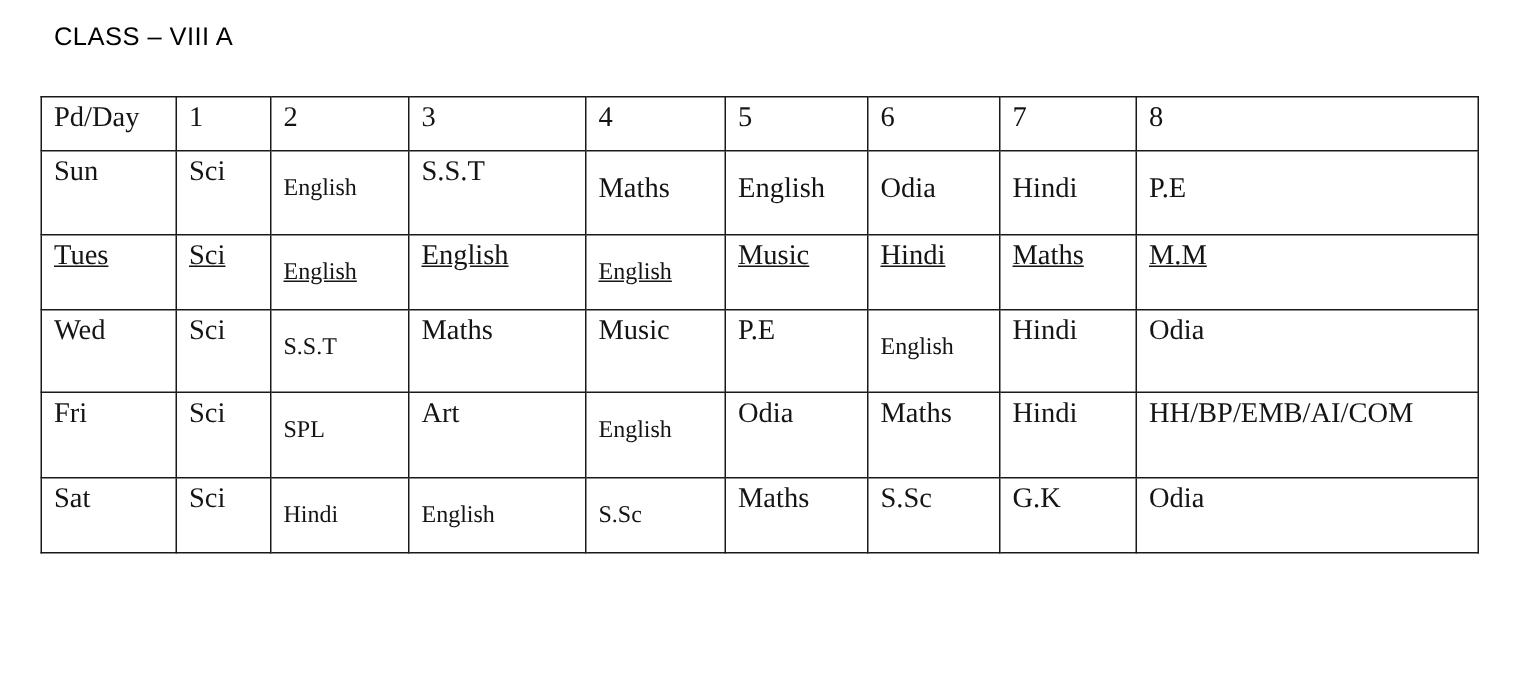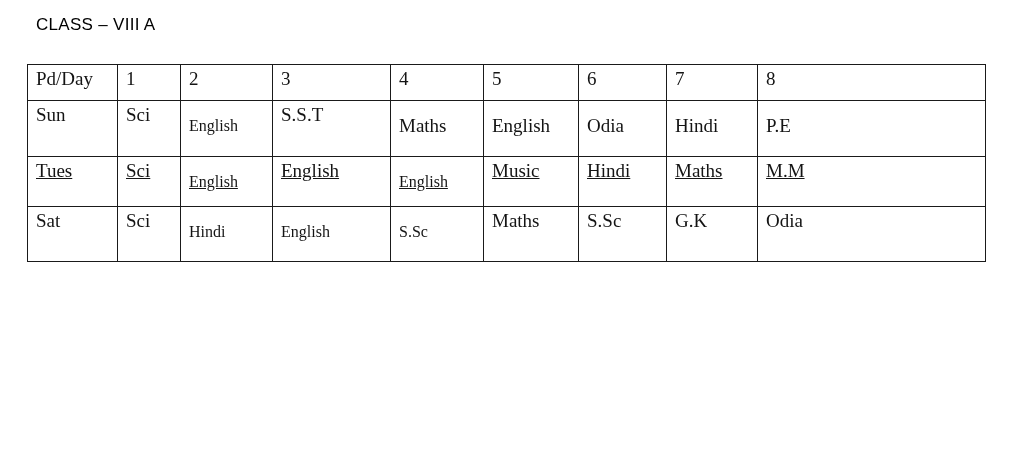--- a/index.html
+++ b/index.html
@@ -114,20 +114,42 @@
         <td class="pos-top">Sci</td>
         <td class="pos-low">English</td>
         <td class="pos-top">English</td>
         <td class="pos-low">English</td>
         <td class="pos-top">Music</td>
         <td class="pos-top">Hindi</td>
         <td class="pos-top">Maths</td>
         <td class="pos-top">M.M</td>
       </tr>
       <tr>
+        <td class="pos-top">Wed</td>
+        <td class="pos-top">Sci</td>
+        <td class="pos-low">S.S.T</td>
+        <td class="pos-top">Maths</td>
+        <td class="pos-top">Music</td>
+        <td class="pos-top">P.E</td>
+        <td class="pos-low">English</td>
+        <td class="pos-top">Hindi</td>
+        <td class="pos-top">Odia</td>
+      </tr>
+      <tr>
+        <td class="pos-top">Fri</td>
+        <td class="pos-top">Sci</td>
+        <td class="pos-low">SPL</td>
+        <td class="pos-top">Art</td>
+        <td class="pos-low">English</td>
+        <td class="pos-top">Odia</td>
+        <td class="pos-top">Maths</td>
+        <td class="pos-top">Hindi</td>
+        <td class="pos-top">HH/BP/EMB/AI/COM</td>
+      </tr>
+      <tr>
         <td class="pos-top">Sat</td>
         <td class="pos-top">Sci</td>
         <td class="pos-low">Hindi</td>
         <td class="pos-low">English</td>
         <td class="pos-low">S.Sc</td>
         <td class="pos-top">Maths</td>
         <td class="pos-top">S.Sc</td>
         <td class="pos-top">G.K</td>
         <td class="pos-top">Odia</td>
       </tr>

